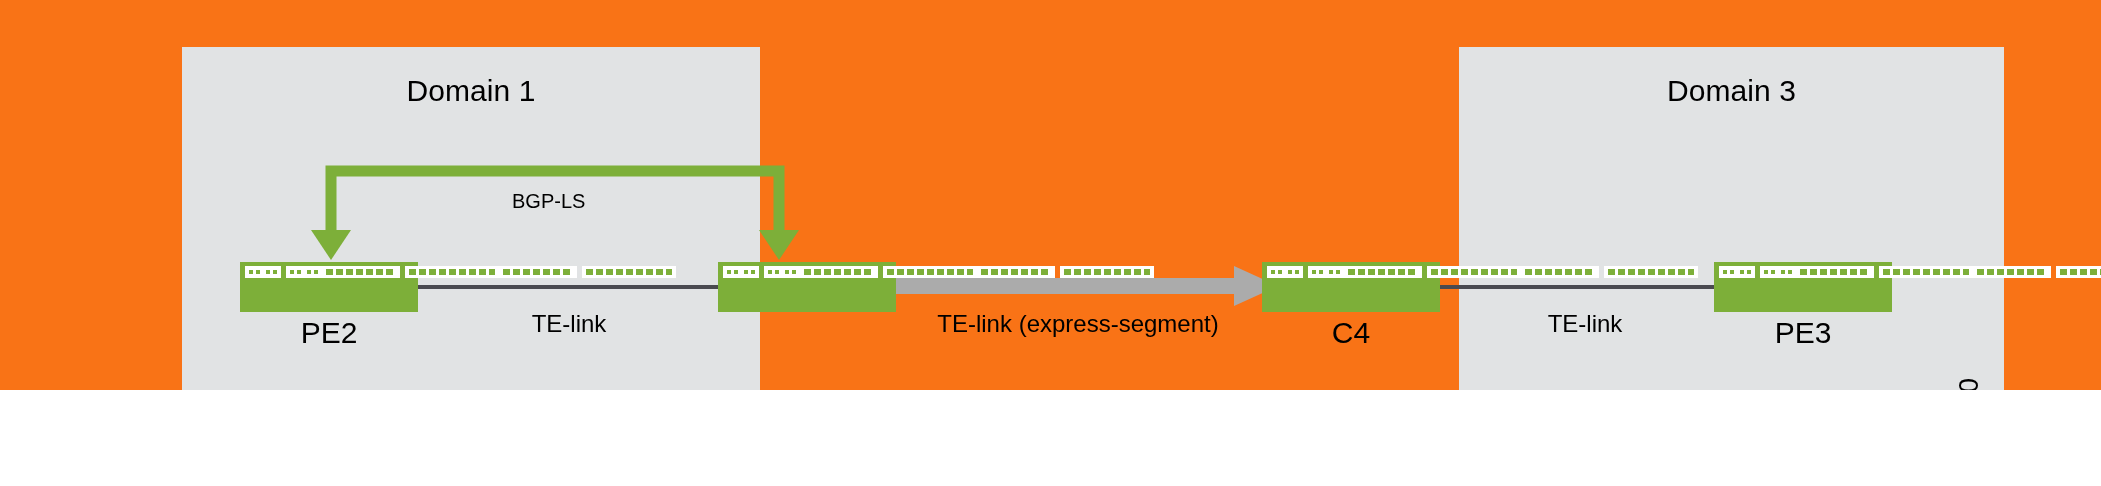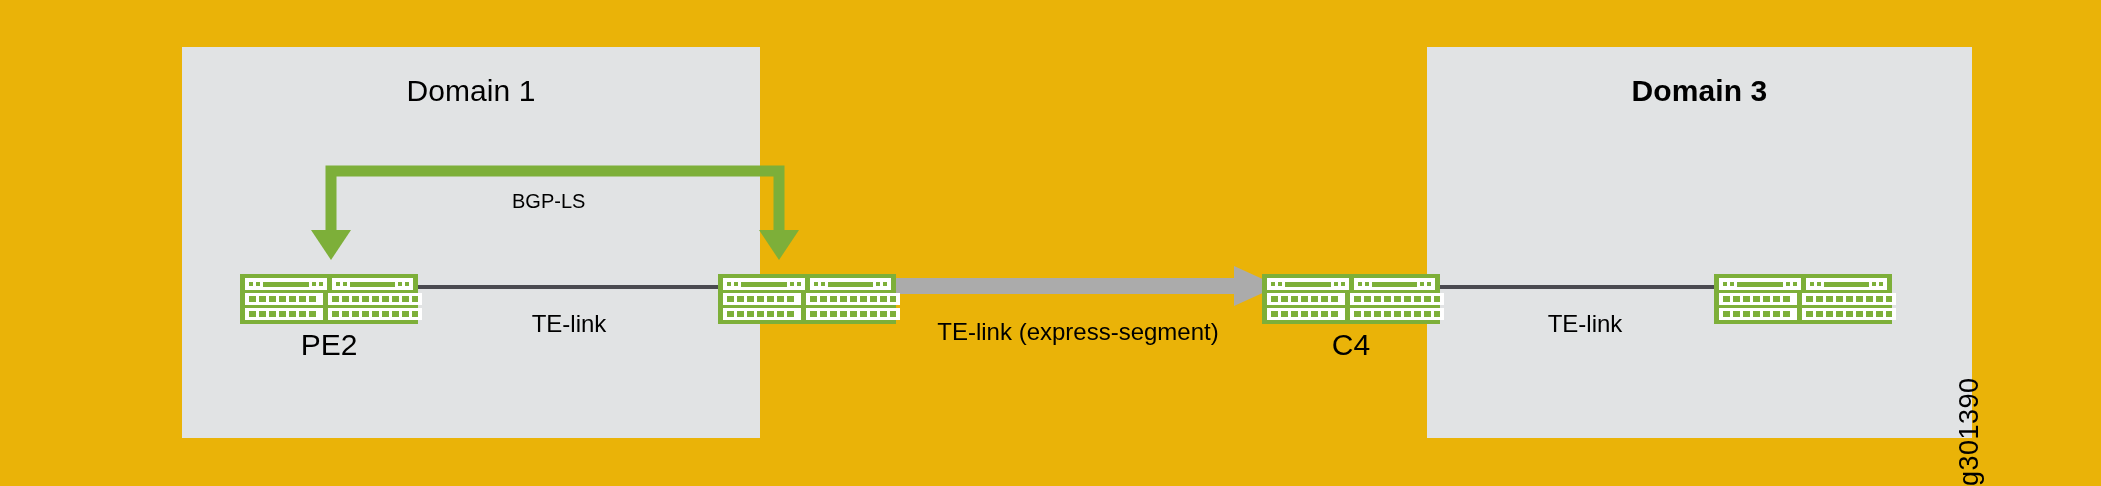--- a/index.html
+++ b/index.html
@@ -1,35 +1,35 @@
 <!DOCTYPE html>
 <html><head>
 <meta charset="utf-8">
 <style>
   html,body{margin:0;padding:0;background:#ffffff;}
   body{font-family:"Liberation Sans","DejaVu Sans",sans-serif;}
 
   #canvas{
     position:relative;
     width:2101px;
-    height:486px;
-    background:#eab308;
+    height:390px;
+    background:#f97316;
     overflow:hidden;
   }
 
   
   .domain-panel{
     position:absolute;
     top:47px;
     height:391px;
     background:#e1e3e4;
   }
   #domain-1{left:182px;width:578px;}
   #domain-2{left:775px;width:595px;}
-  #domain-3{left:1427px;width:545px;font-weight:bold;}
+  #domain-3{left:1459px;width:545px;}
 
   .domain-title{
     position:absolute;
     top:27px;
     left:0;
     width:100%;
     text-align:center;
     font-size:30px;
     color:#000000;
     letter-spacing:.1px;
@@ -38,24 +38,23 @@
 
   
   .router{
     position:absolute;
     width:178px;
     height:50px;
     background:#7daf39;
     box-sizing:border-box;
     padding:4px 5px;
     display:flex;
-    flex-direction:column;
+    flex-direction:row;
     justify-content:space-between;
     z-index:6;
-    margin-top:12px;
   }
   .router .rrow{
     display:flex;
     gap:5px;
     height:12px;
   }
   .router .cell{
     flex:1;
     background:#ffffff;
     display:flex;
@@ -306,23 +305,24 @@
       </div>
     </div>
     <div class="rrow">
       <div class="cell">
         <span class="ports ports-left"></span>
       </div>
       <div class="cell">
         <span class="ports ports-right"></span>
       </div>
     </div>
+    <div class="router-label">PE3</div>
   </div>
 
   <div class="te-label" style="left:444px;top:310px;width:250px;">TE-link</div>
 
-  <div class="te-label" style="left:878px;top:310px;width:400px;margin-top:8px;">TE-link (express-segment)</div>
+  <div class="te-label" style="left:878px;top:310px;width:400px;">TE-link (express-segment)</div>
 
   <div class="te-label" style="left:1460px;top:310px;width:250px;">TE-link</div>
 
   <div class="figure-id" style="left:1985px;top:455px;">g301390</div>
 
 </div>
 
 </body></html>

